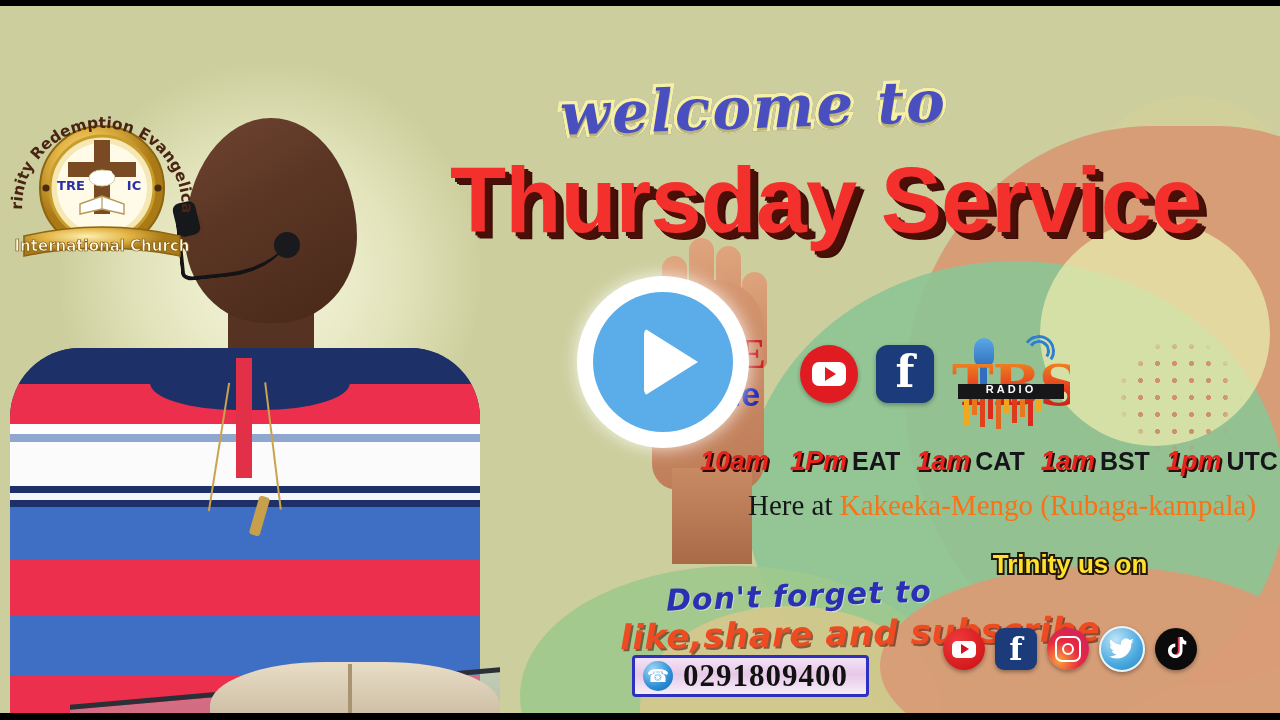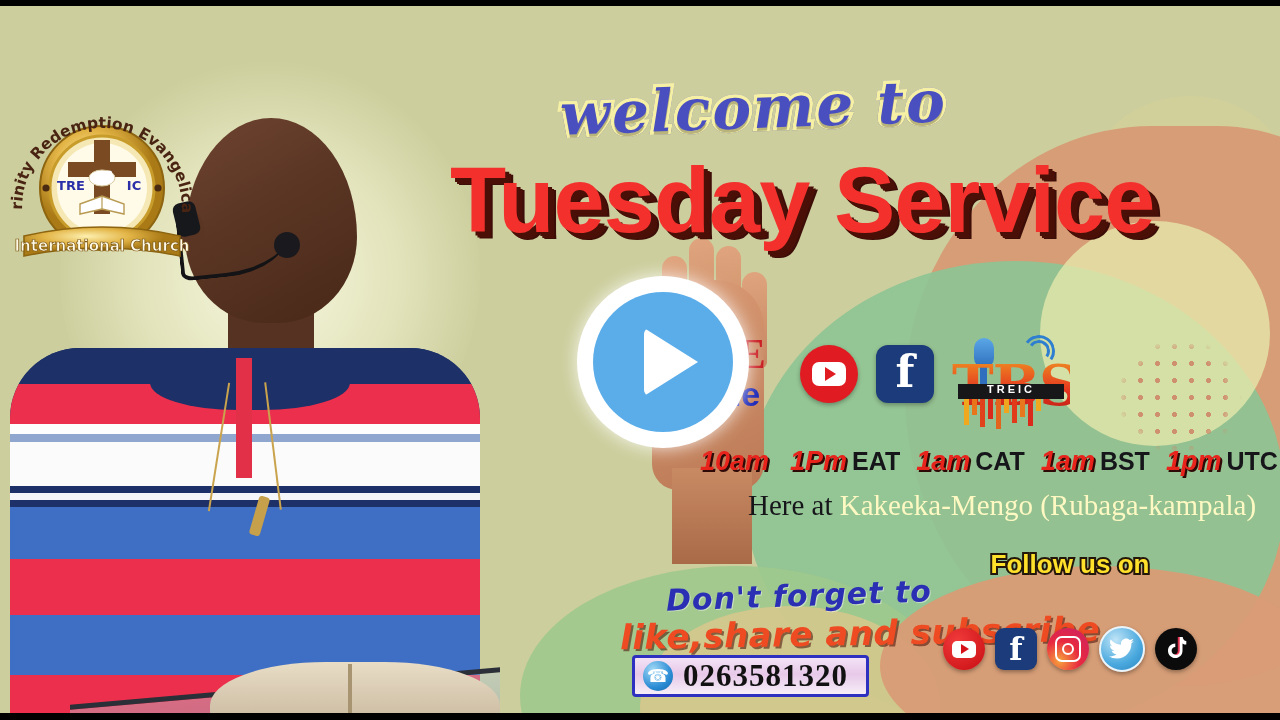--- a/index.html
+++ b/index.html
@@ -153,21 +153,21 @@
 
   
   #times{position:absolute;left:700px;top:446px;z-index:50;display:flex;align-items:baseline;
       gap:4px;white-space:nowrap;}
   .t-time{font-family:"Liberation Sans",sans-serif;font-weight:700;font-size:27px;color:#e8231c;
       font-style:italic;text-shadow:2px 2px 0 #2d0a06;margin-right:1px;}
   .t-zone{font-family:"Liberation Sans",sans-serif;font-weight:700;font-size:25px;color:#15151a;
       margin-right:12px;}
   #venue{position:absolute;left:748px;top:489px;z-index:50;
       font-family:"Liberation Serif",serif;font-size:29px;color:#15151a;white-space:nowrap;}
-  #venue b{color:#fef9c3;font-weight:400;}
+  #venue b{color:#f97316;font-weight:400;}
 
   
   #dont-forget{position:absolute;left:666px;top:578px;z-index:50;
       font-family:"DejaVu Sans",sans-serif;font-style:italic;font-weight:700;font-size:30px;
       color:#2a2fb4;letter-spacing:1px;transform:rotate(-2deg);
       text-shadow:1px 1px 0 rgba(255,255,255,.45);}
   #like-share{position:absolute;left:620px;top:613px;z-index:50;
       font-family:"DejaVu Sans",sans-serif;font-style:italic;font-weight:700;font-size:34px;
       color:#ef4b22;letter-spacing:.5px;transform:rotate(-1deg);
       text-shadow:2px 2px 0 rgba(70,10,0,.55);}
@@ -292,40 +292,40 @@
   <div id="raised-hand">
     <div class="finger" id="f1"></div>
     <div class="finger" id="f2"></div>
     <div class="finger" id="f3"></div>
     <div class="finger" id="f4"></div>
     <div id="palm"></div>
     <div id="wrist"></div>
   </div>
 
   <div id="welcome"><span>welcome to</span></div>
-  <div id="title">Tuesday Service</div>
+  <div id="title">Thursday Service</div>
 
   <div id="live">LIVE</div>
   <div id="online">online</div>
 
   <div id="live-icons">
     <div class="yt-round">
       <div class="body">
           <div class="tri"></div>
         </div>
     </div>
     <div class="fb-sq">f</div>
     <div id="tbs">
       <div id="tbs-mic"></div>
       <div id="tbs-mic-base"></div>
       <div class="wave" id="w1"></div>
       <div class="wave" id="w2"></div>
       <div id="tbs-word">TBS</div>
       <div id="tbs-bar"></div>
-      <div id="tbs-radio">TREIC</div>
+      <div id="tbs-radio">RADIO</div>
       <div id="tbs-eq">
         <i style="height:26px;background:#f0a81f"></i>
           <i style="height:16px;background:#e8741c"></i>
         <i style="height:28px;background:#e0431b"></i>
           <i style="height:20px;background:#d92a1c"></i>
         <i style="height:30px;background:#e3641c"></i>
           <i style="height:14px;background:#efa520"></i>
         <i style="height:24px;background:#e13a1b"></i>
           <i style="height:18px;background:#e8781d"></i>
         <i style="height:27px;background:#d92a1c"></i>
@@ -355,24 +355,24 @@
   </div>
 
   <div id="venue">
     <span>Here at </span><b>Kakeeka-Mengo (Rubaga-kampala)</b>
   </div>
 
   <div id="dont-forget">Don't forget to</div>
   <div id="like-share">like,share and subscribe</div>
   <div id="phone-box">
     <div id="phone-ic">☎</div>
-    <div id="phone-num">0263581320</div>
-  </div>
-
-  <div id="follow-label">Follow us on</div>
+    <div id="phone-num">0291809400</div>
+  </div>
+
+  <div id="follow-label">Trinity us on</div>
   <div id="follow-icons">
     <div class="sm sm-yt">
       <div class="body">
           <div class="tri"></div>
         </div>
     </div>
     <div class="sm sm-fb">f</div>
     <div class="sm sm-ig">
         <div class="sq"></div>
       </div>

